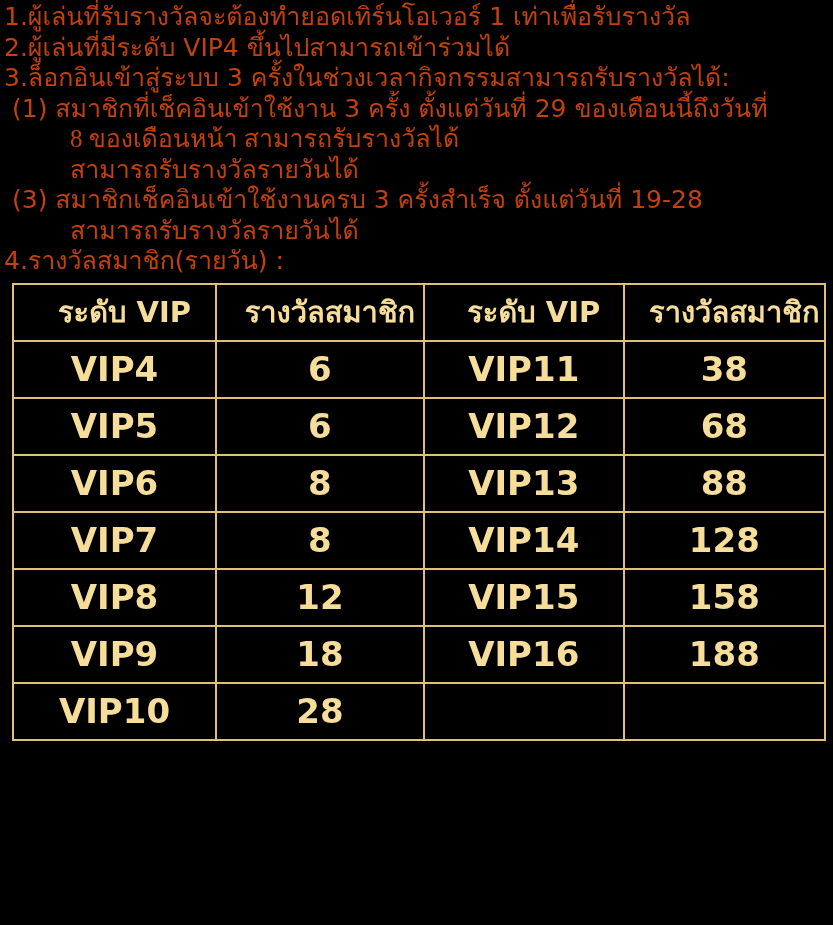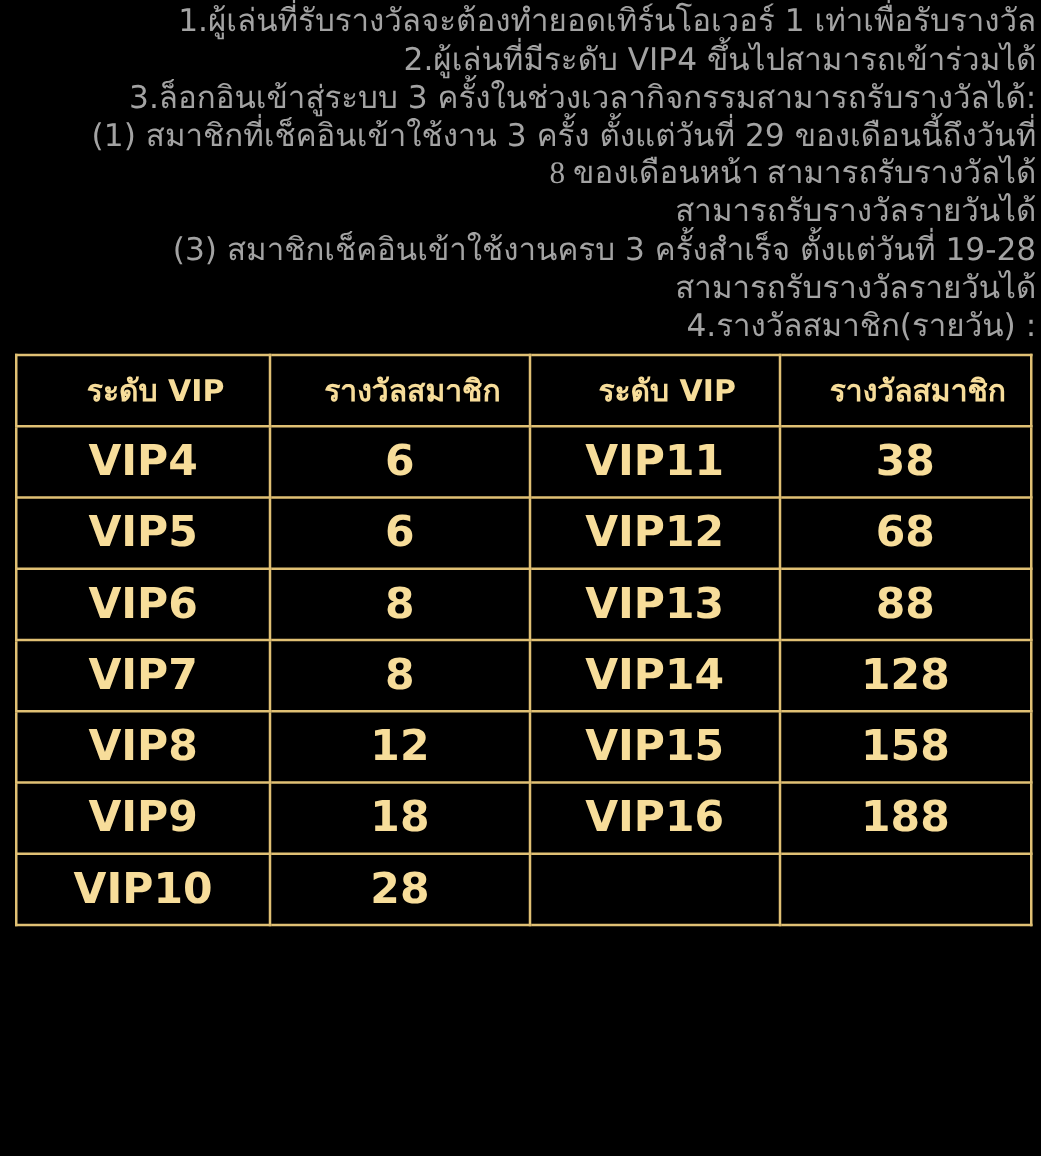--- a/index.html
+++ b/index.html
@@ -19,24 +19,23 @@
     padding: 2px 4px 0 4px;
   }
   .rules {
     list-style: none;
     margin: 0;
     padding: 0;
   }
   .rule {
     font-size: 25px;
     line-height: 1.22;
-    color: #a3a3a3;
+    color: #c2410c;
     white-space: nowrap;
     letter-spacing: 0px;
-    text-align: right;
   }
   .rule.indent1 {
     padding-left: 8px;
   }
   .rule.indent2 {
     padding-left: 66px;
     font-family: Liberation Serif, serif;
   }
   .tbl-wrap {
     margin-top: 6px;
@@ -50,21 +49,21 @@
   }
   table.vip td, table.vip th {
     border: 2px solid #e0c074;
     text-align: center;
     color: #f7dd9a;
     font-weight: bold;
     height: 55px;
     padding: 0;
   }
   table.vip th {
-    font-size: 24px;
+    font-size: 29px;
     font-weight: bold;
     padding-left: 20px;
   }
   table.vip td {
     font-size: 34px;
   }
   table.vip col.c1 { width: 25.0%; }
   table.vip col.c2 { width: 25.6%; }
   table.vip col.c3 { width: 24.6%; }
   table.vip col.c4 { width: 24.8%; }

